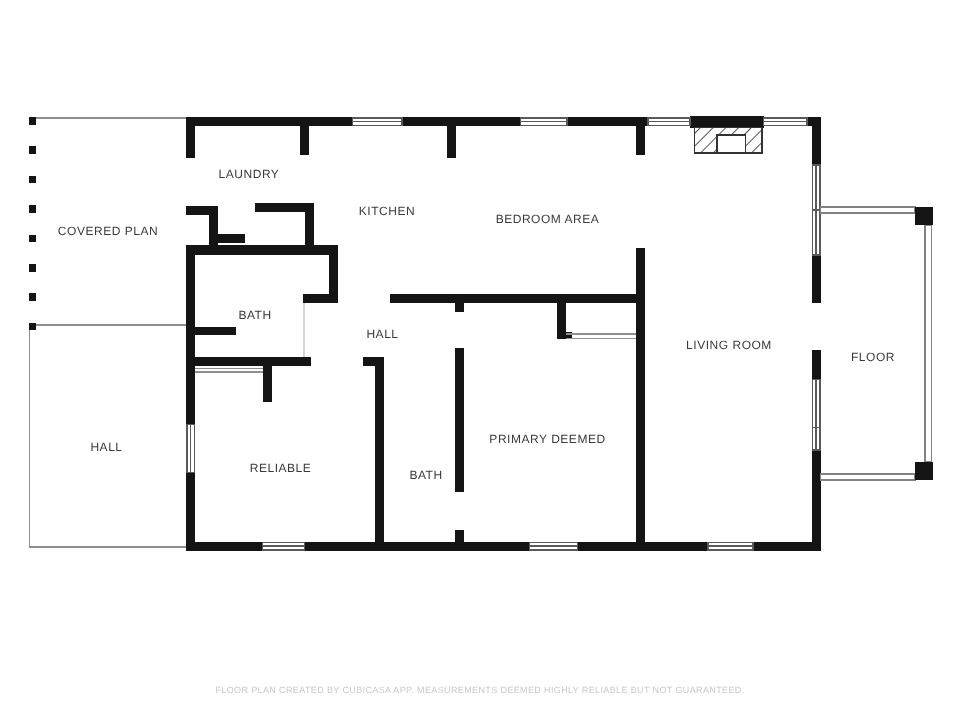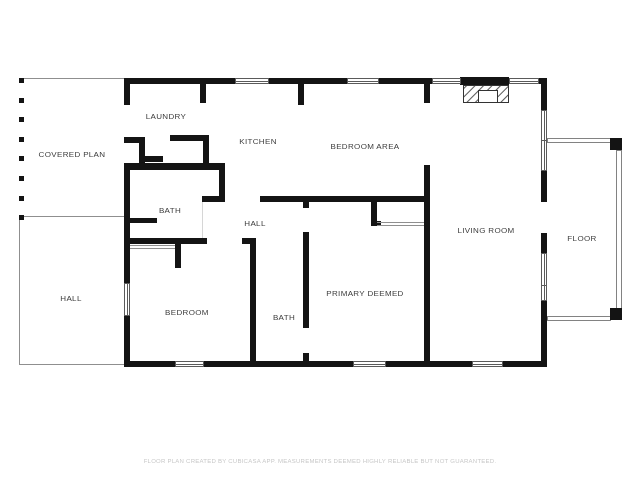--- a/index.html
+++ b/index.html
@@ -154,18 +154,18 @@
 
   <span class="room-label" style="left:72px;top:154px">COVERED PLAN</span>
   <span class="room-label" style="left:166px;top:116px">LAUNDRY</span>
   <span class="room-label" style="left:258px;top:141px">KITCHEN</span>
   <span class="room-label" style="left:365px;top:146px">BEDROOM AREA</span>
   <span class="room-label" style="left:170px;top:210px">BATH</span>
   <span class="room-label" style="left:255px;top:223px">HALL</span>
   <span class="room-label" style="left:486px;top:230px">LIVING ROOM</span>
   <span class="room-label" style="left:582px;top:238px">FLOOR</span>
   <span class="room-label" style="left:71px;top:298px">HALL</span>
-  <span class="room-label" style="left:187px;top:312px">BEDROOM</span>
+  <span class="room-label" style="left:187px;top:312px">RELIABLE</span>
   <span class="room-label" style="left:284px;top:317px">BATH</span>
   <span class="room-label" style="left:365px;top:293px">PRIMARY DEEMED</span>
 
   <div class="footer-note">FLOOR PLAN CREATED BY CUBICASA APP. MEASUREMENTS DEEMED HIGHLY RELIABLE BUT NOT GUARANTEED.</div>
 </div>
 
 </body></html>

